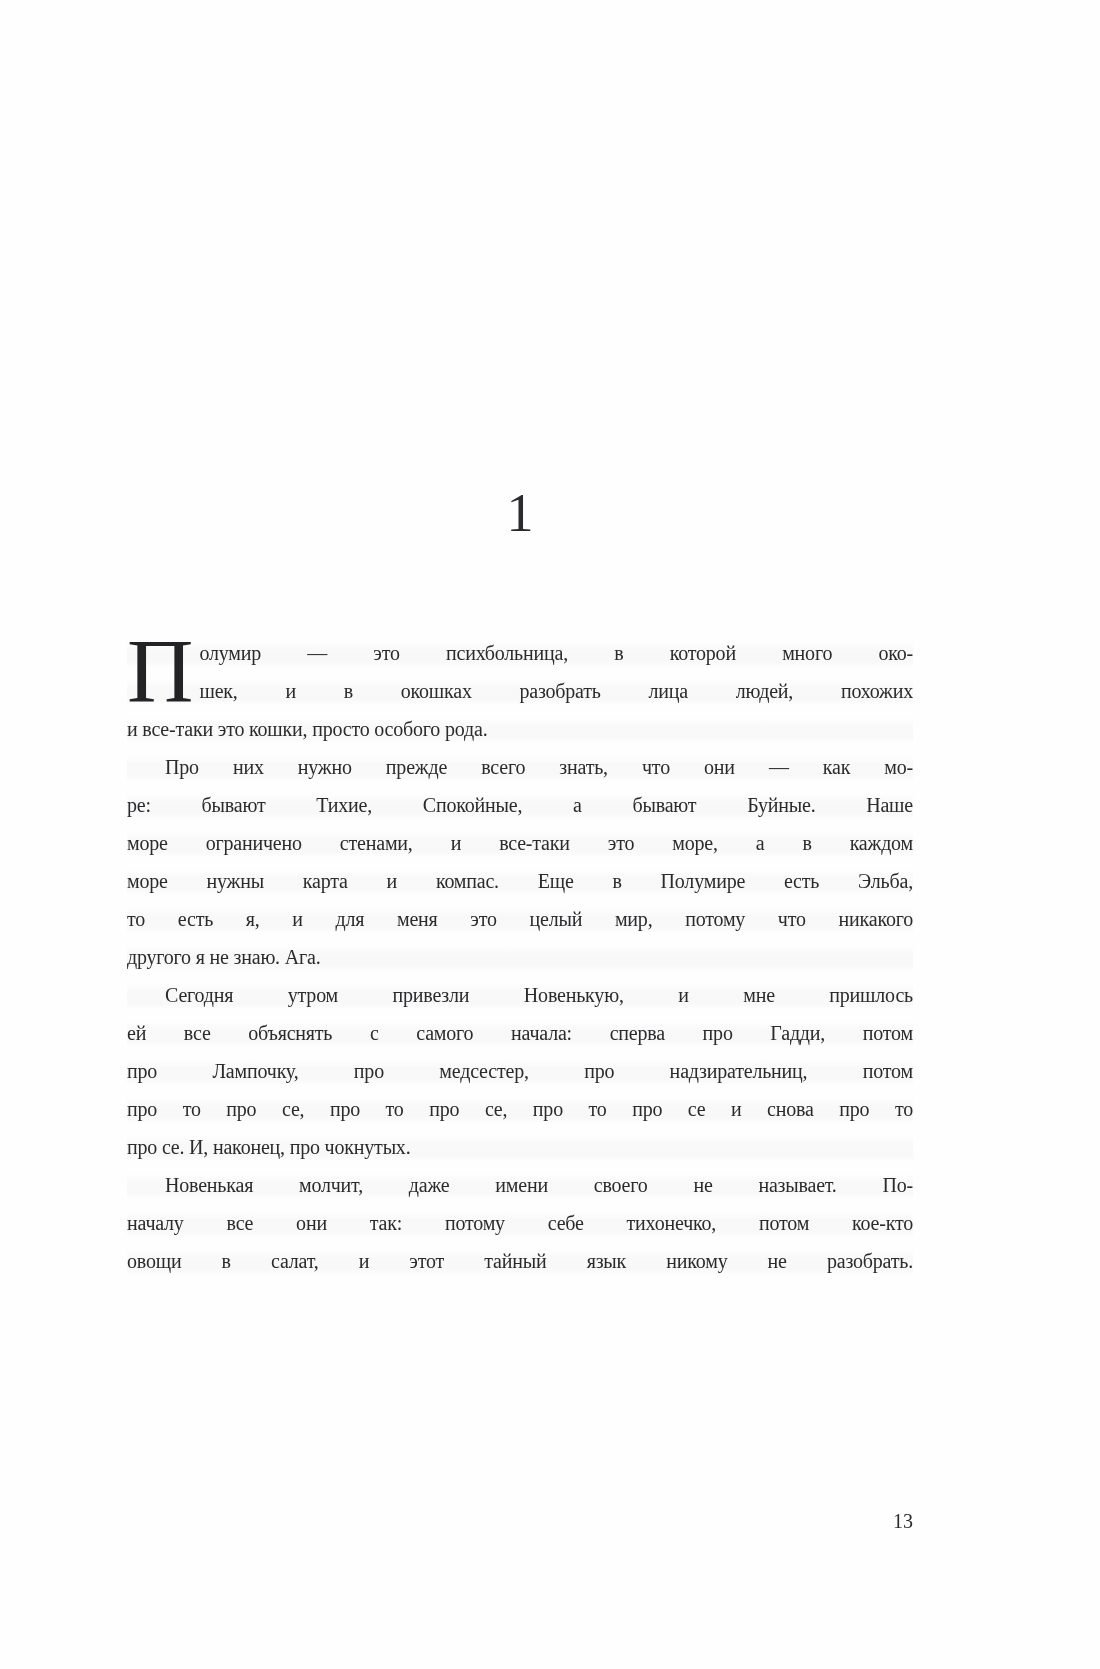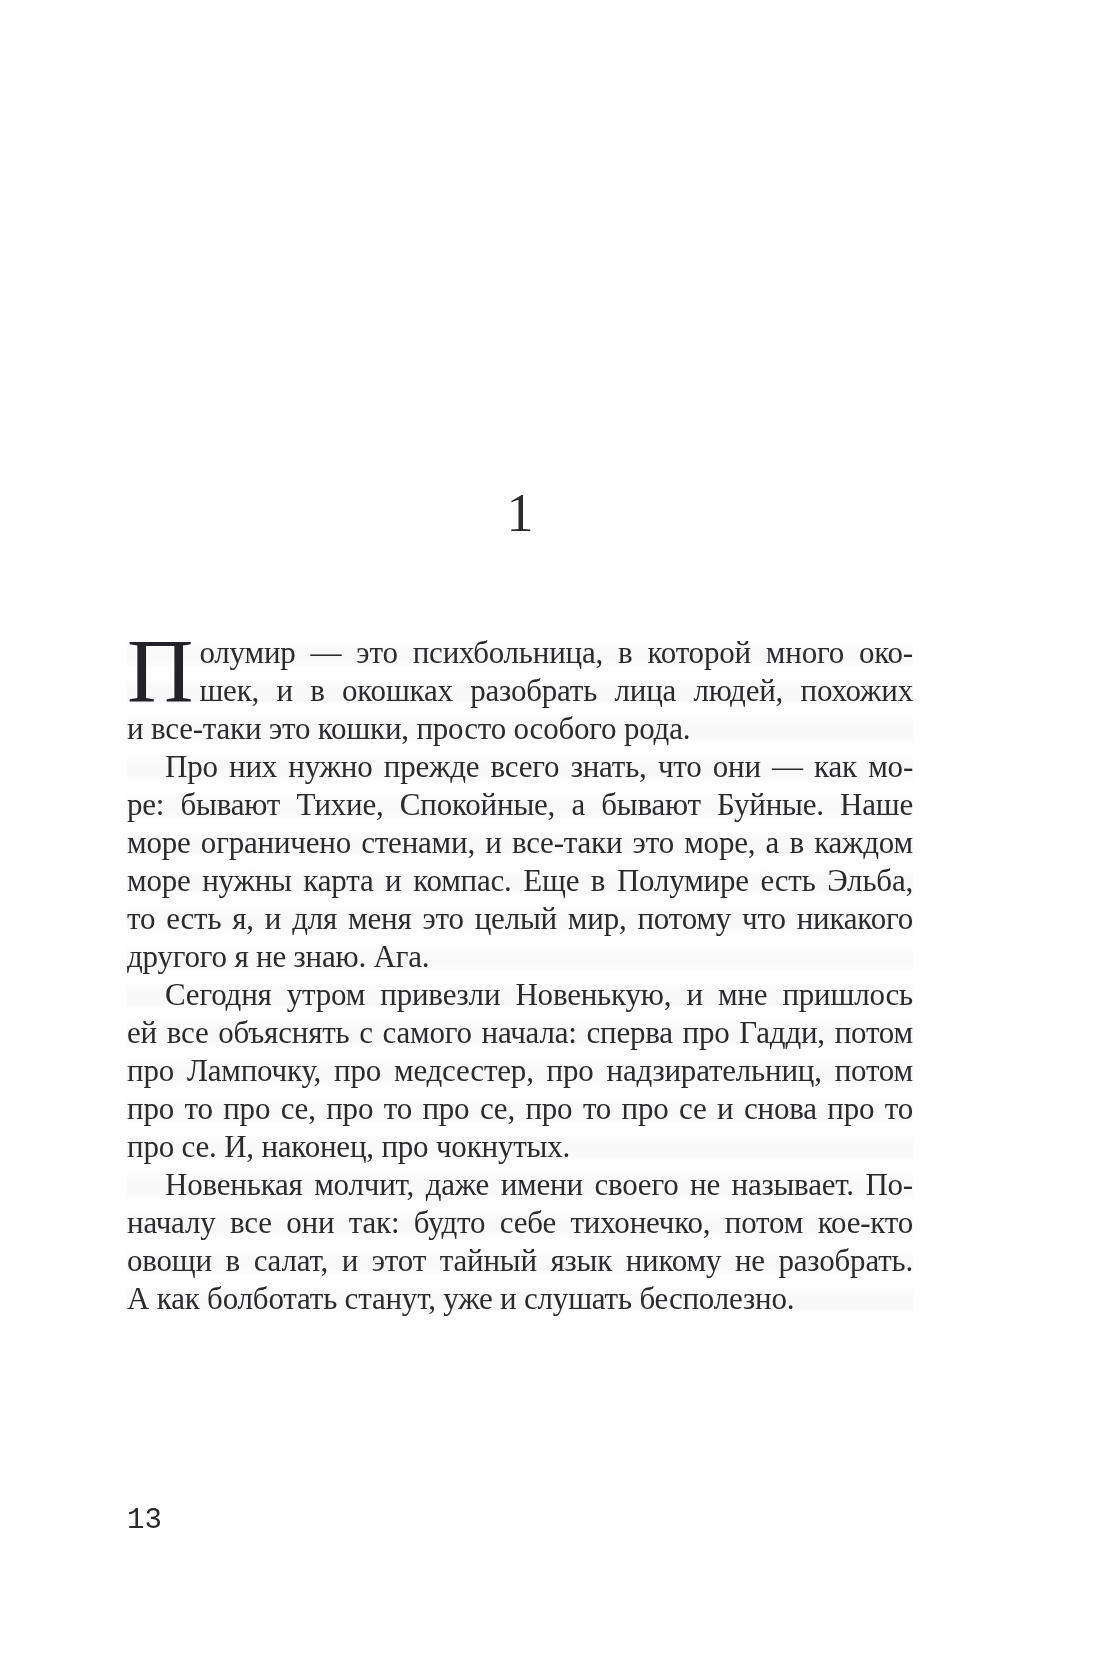--- a/index.html
+++ b/index.html
@@ -30,21 +30,21 @@
     position: absolute;
     top: 634px;
     left: 127px;
     width: 786px;
   }
   .paragraph {
     margin: 0;
     padding: 0;
   }
   .line {
-    font-size: 31px;
+    font-size: 20px;
     line-height: 38px;
     letter-spacing: -0.2px;
     text-align: justify;
     text-align-last: justify;
     white-space: normal;
     
     background: linear-gradient(to bottom,
       rgba(0,0,0,0) 18%,
       rgba(110,110,118,0.04) 45%,
       rgba(110,110,118,0.04) 72%,
@@ -63,24 +63,23 @@
     line-height: 62px;
     height: 70px;
     margin: 6px 6px 0 0;
     color: #232327;
   }
   .page-number {
     position: absolute;
     top: 1502px;
     left: 127px;
     width: 786px;
-    text-align: left;
-    font-size: 29px;
+    text-align: right;
+    font-size: 20px;
     line-height: 38px;
-    font-family: Liberation Mono, monospace;
   }
 </style>
 </head>
 <body>
 
 <div class="page">
   <div class="chapter-number">1</div>
 
   <div class="text-block">
       <div class="paragraph">
@@ -99,20 +98,19 @@
       </div>
       <div class="paragraph">
         <div class="line first-indent">Сегодня утром привезли Новенькую, и мне пришлось</div>
         <div class="line">ей все объяснять с самого начала: сперва про Гадди, потом</div>
         <div class="line">про Лампочку, про медсестер, про надзирательниц, потом</div>
         <div class="line">про то про се, про то про се, про то про се и снова про то</div>
         <div class="line last">про се. И, наконец, про чокнутых.</div>
       </div>
       <div class="paragraph">
         <div class="line first-indent">Новенькая молчит, даже имени своего не называет. По-</div>
-        <div class="line">началу все они так: будто себе тихонечко, потом кое-кто</div>
+        <div class="line">началу все они так: потому себе тихонечко, потом кое-кто</div>
         <div class="line">овощи в салат, и этот тайный язык никому не разобрать.</div>
-        <div class="line last">А как болботать станут, уже и слушать бесполезно.</div>
       </div>
     </div>
 
   <div class="page-number">13</div>
 </div>
 
 </body></html>

